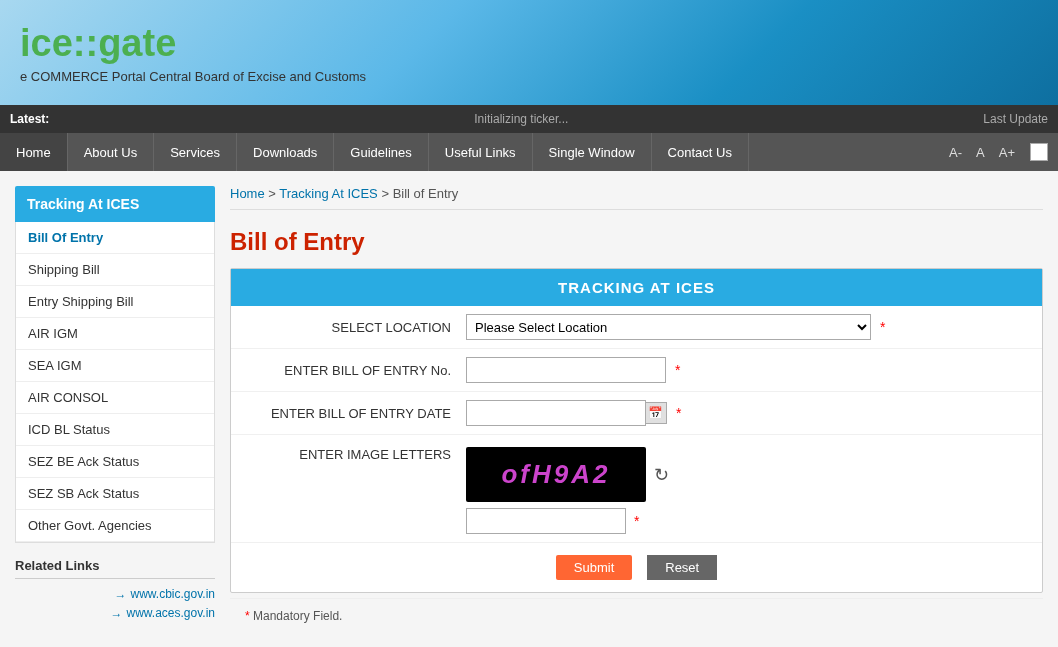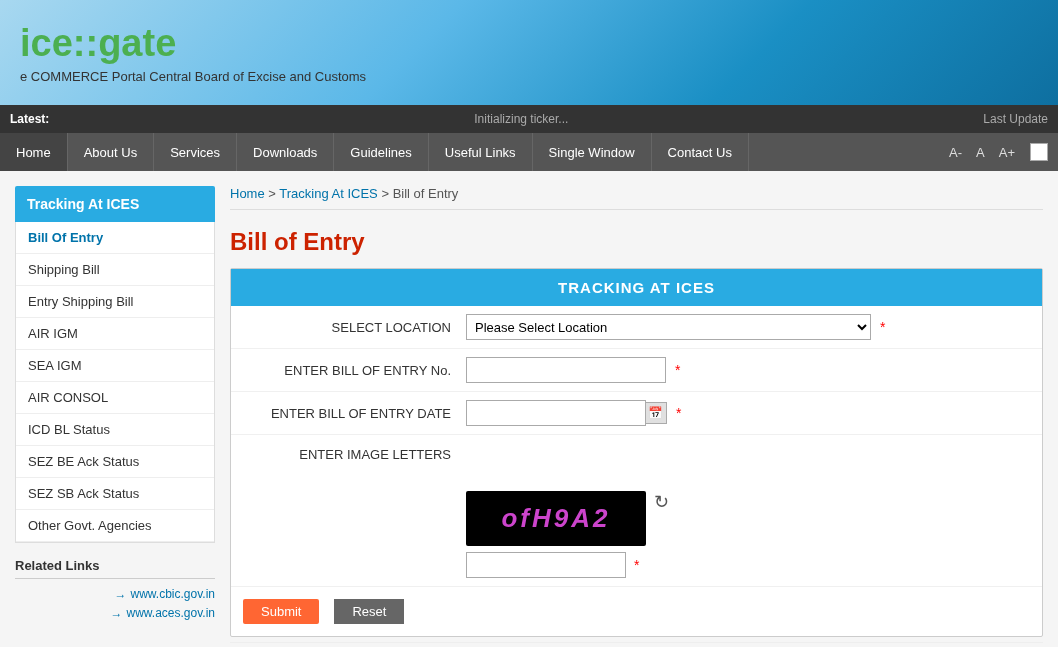--- a/index.html
+++ b/index.html
@@ -191,21 +191,21 @@
       border-radius: 2px;
     }
     .captcha-text {
       color: #cc44cc;
       font-size: 26px;
       font-style: italic;
       font-weight: bold;
       letter-spacing: 3px;
     }
     .captcha-refresh { cursor: pointer; color: #555; font-size: 18px; margin-left: 8px; }
-    .captcha-row { display: flex; align-items: flex-start; margin-top: 44px; }
+    .captcha-row { display: flex; align-items: center; }
 
     .btn-submit {
       background: #ff6633;
       color: #fff;
       border: none;
       padding: 5px 18px;
       font-size: 13px;
       cursor: pointer;
       border-radius: 2px;
     }
@@ -215,20 +215,21 @@
       border: none;
       padding: 5px 18px;
       font-size: 13px;
       cursor: pointer;
       border-radius: 0;
       margin-left: 6px;
     }
 
     .submit-row {
       display: flex;
+      justify-content: center;
       padding: 12px;
       gap: 9px;
     }
 
     .mandatory-note {
       padding: 10px 15px;
       font-size: 12px;
       color: #555;
       border-top: 1px solid #eee;
       margin-top: 5px;

